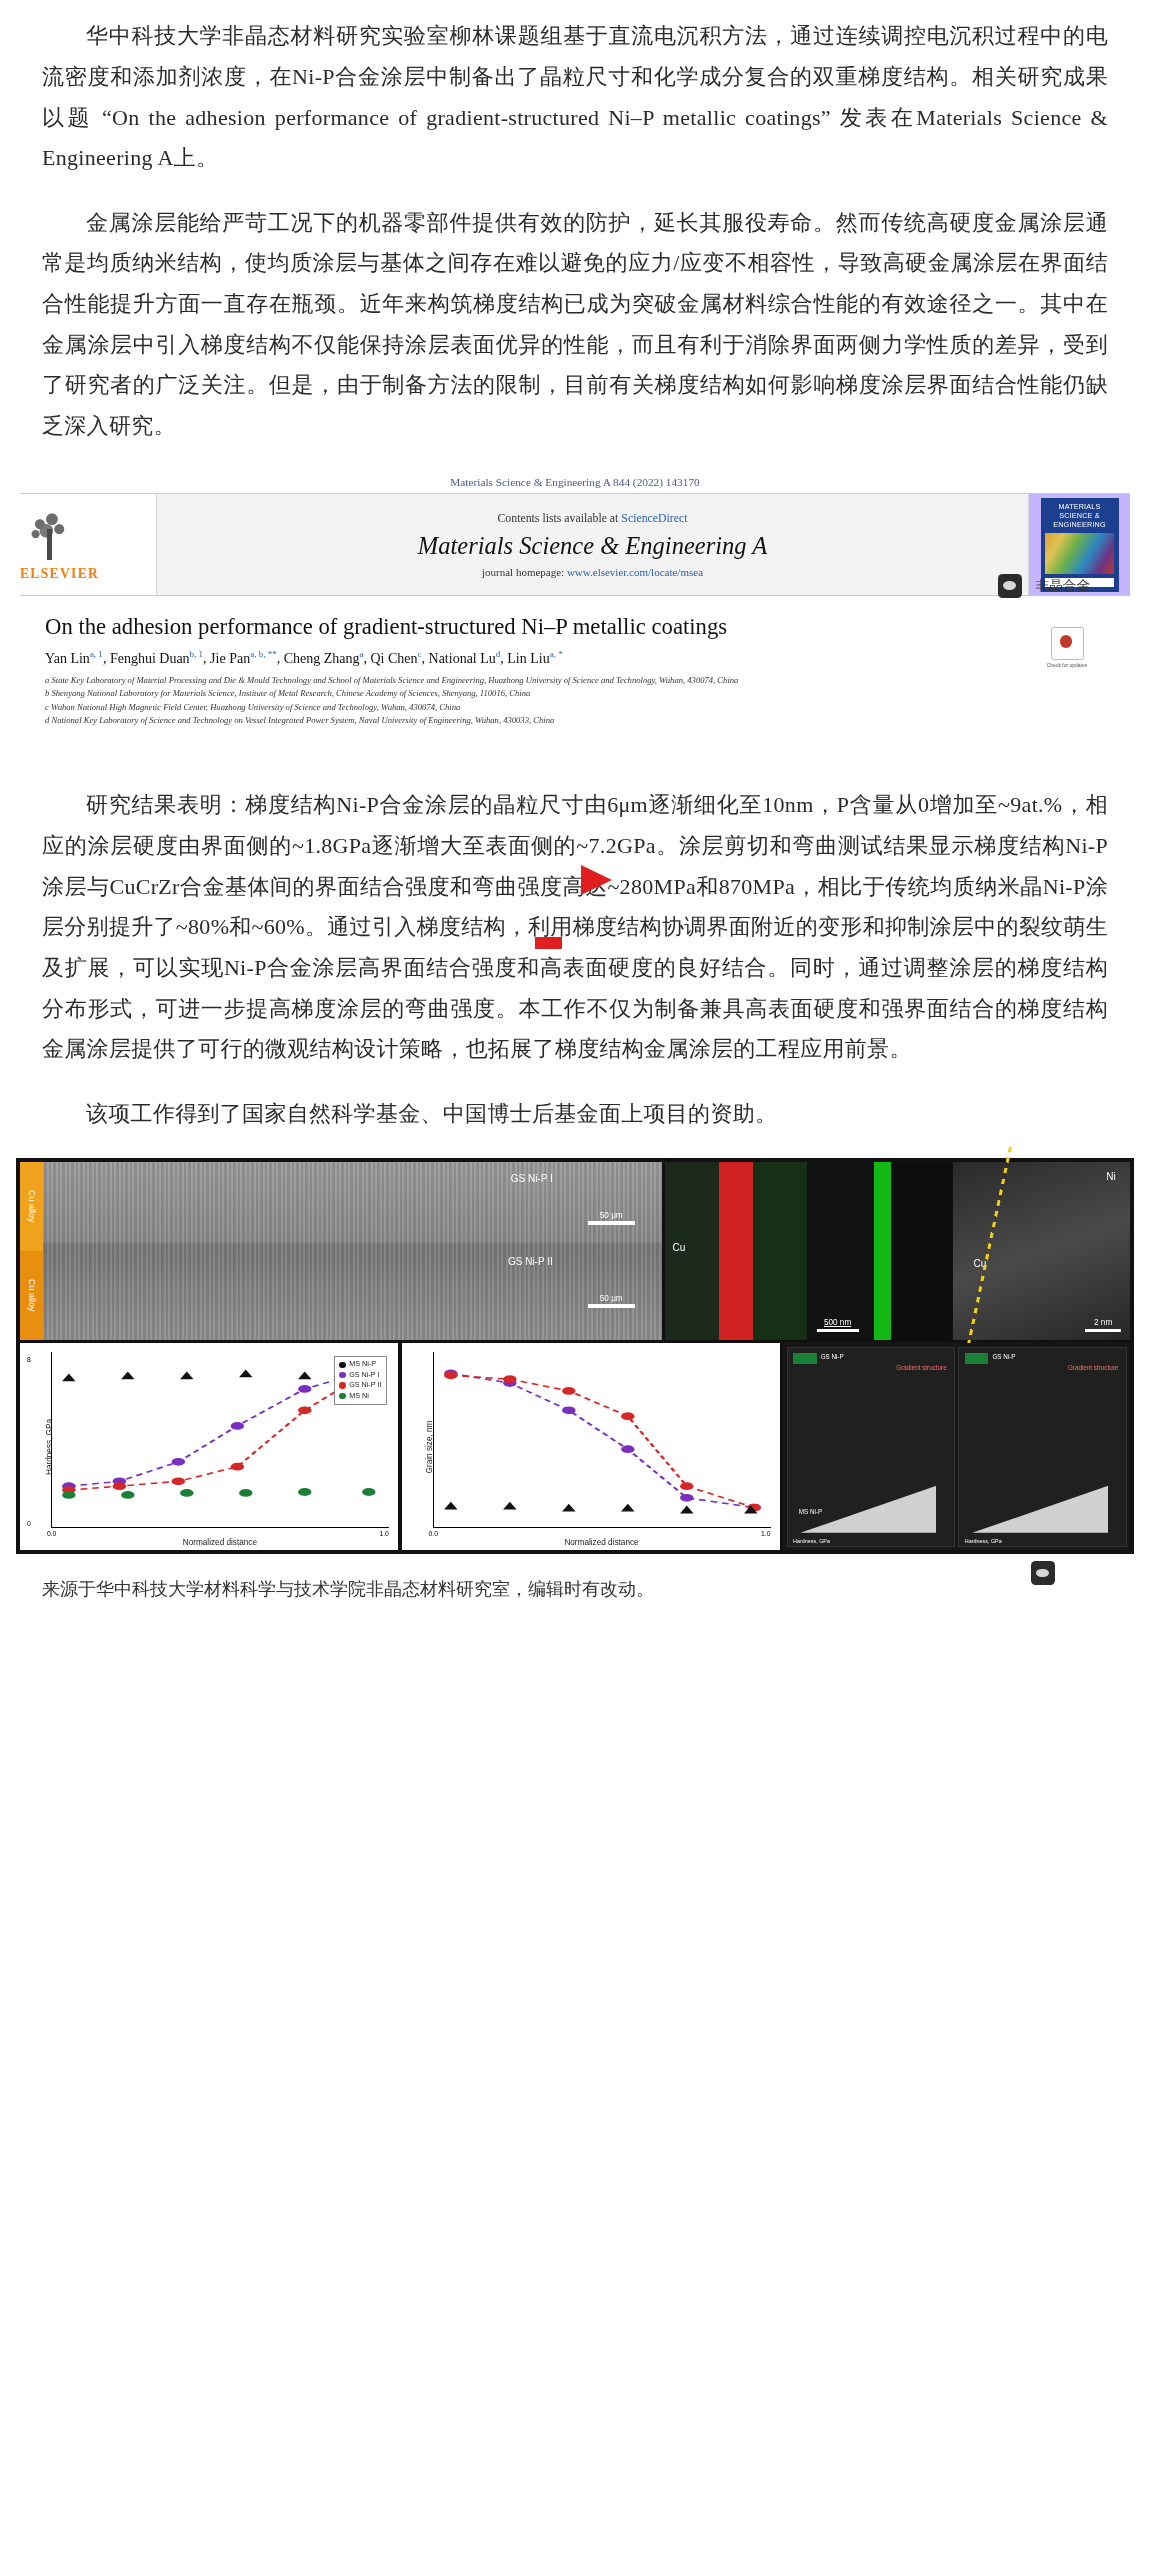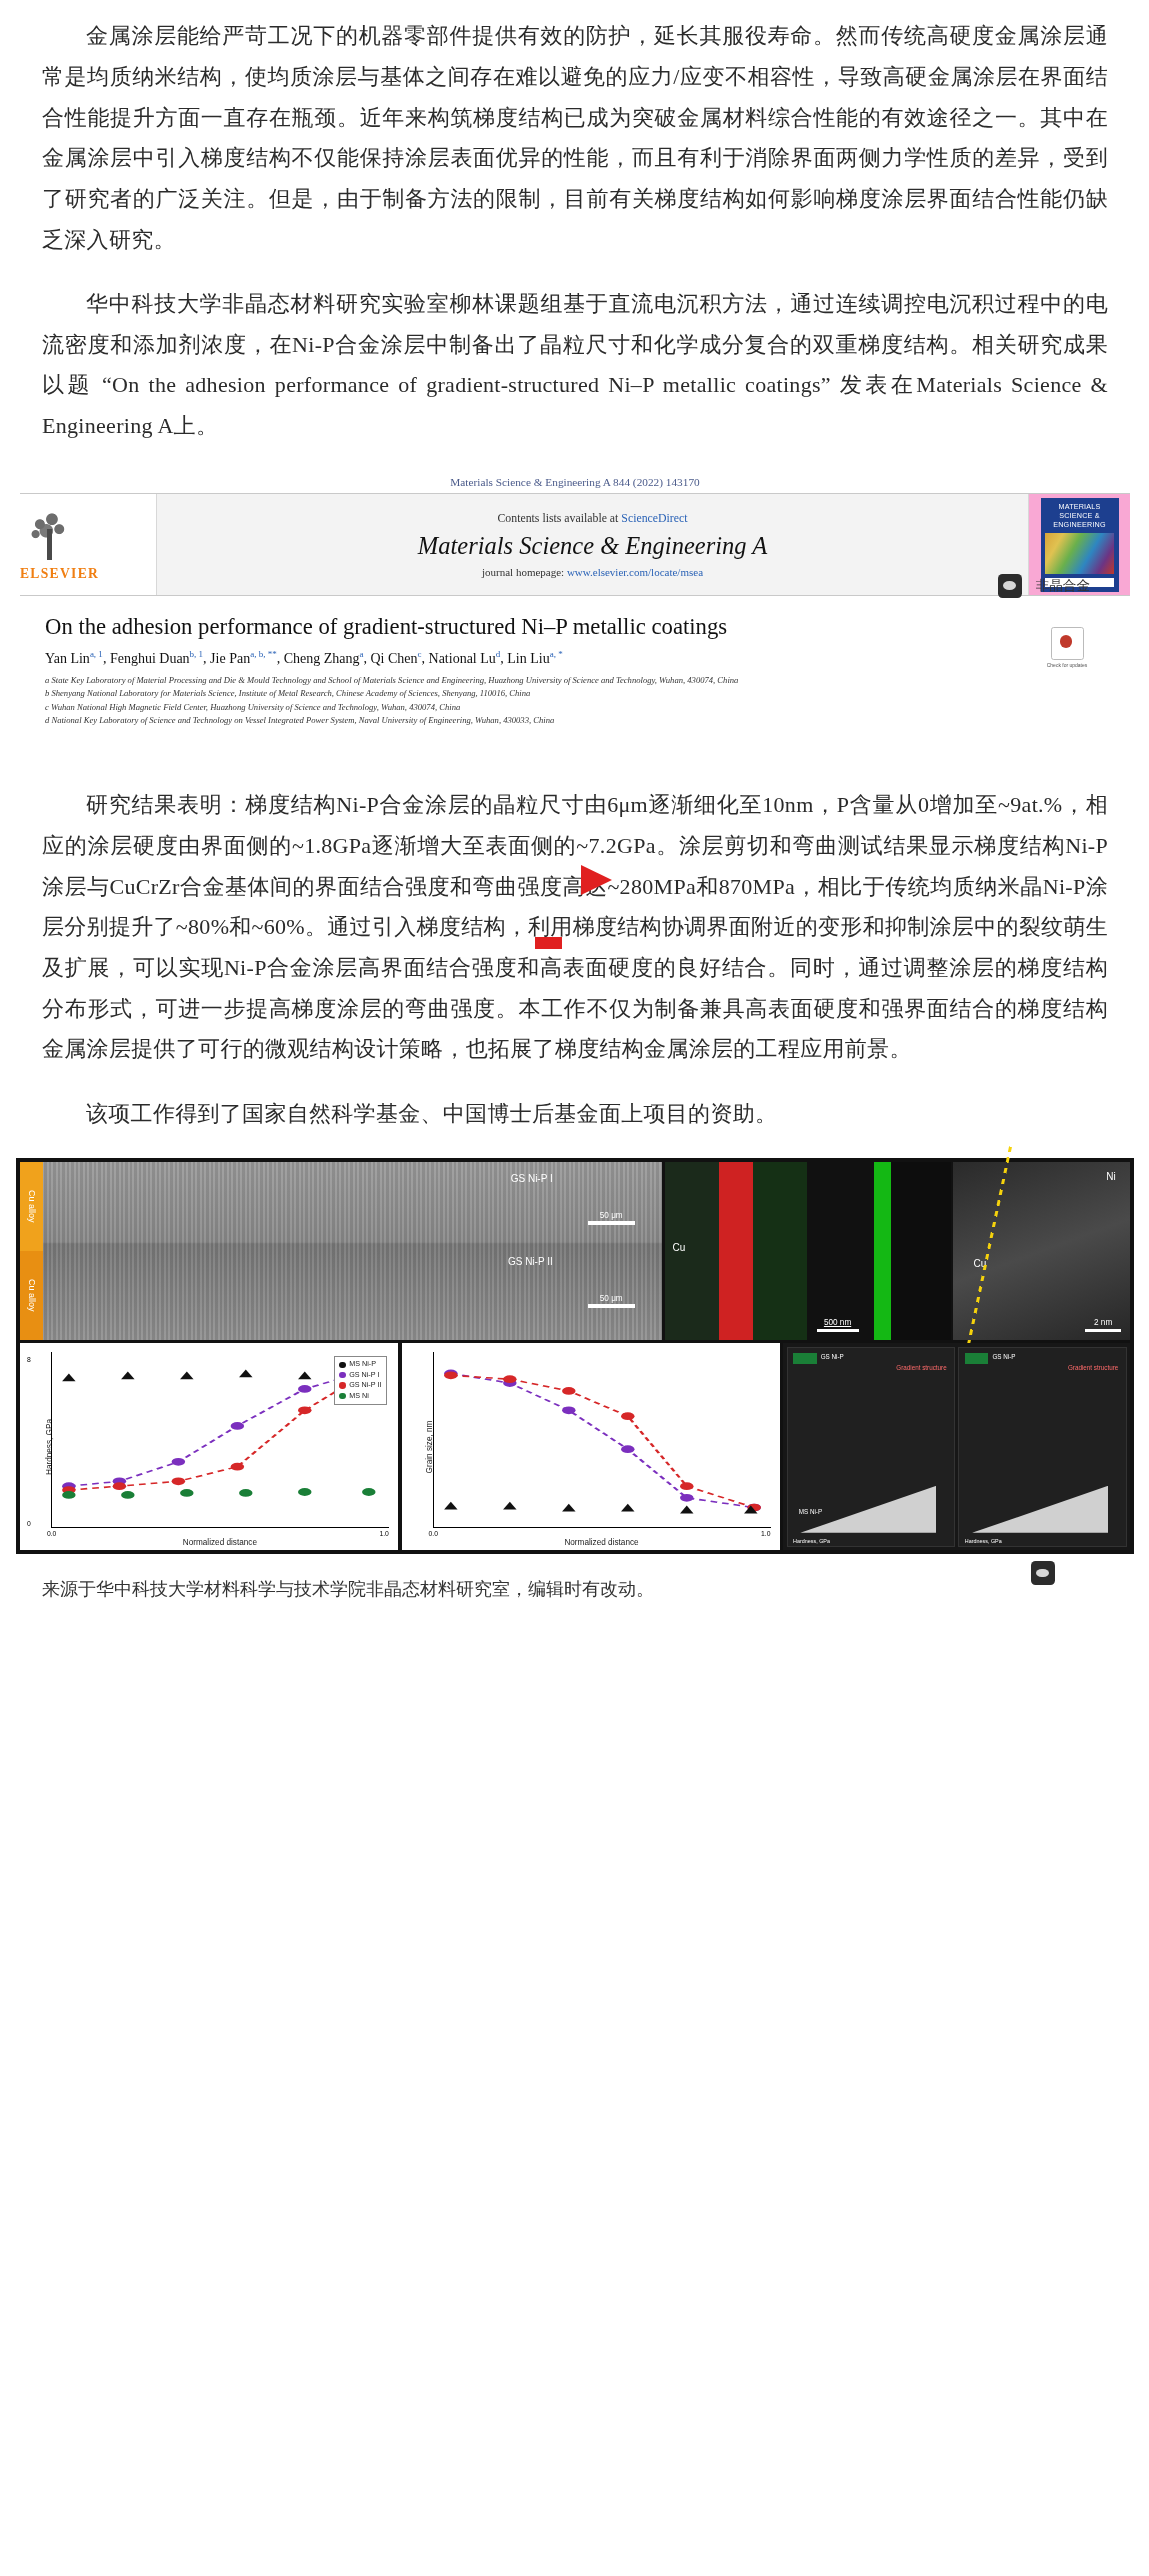--- a/index.html
+++ b/index.html
@@ -106,21 +106,21 @@
     font-family: "Liberation Serif", serif;
     font-style: italic;
   }
   .homepage-line {
     font-size: 11px;
     color: #333;
   }
   .homepage-line .url { color: #2a62b6; }
   .cover-thumb {
     width: 101px;
-    background: #f9a8d4;
+    background: #c4b5fd;
     border-left: 0.9px solid #d8d8d8;
     display: flex;
     align-items: center;
     justify-content: center;
   }
   .cover-inner {
     width: 78px; height: 94px;
     background: #1d3f8f;
     display: flex; flex-direction: column;
     align-items: center;
@@ -306,23 +306,23 @@
     color: #333;
     text-align: left;
   }
   .tick-small { font-size: 6.8px; font-family: "Liberation Sans", sans-serif; color: #000; position: absolute;}
 </style>
 </head>
 <body>
 
 <div class="page">
 
+  <p class="para">华中科技大学非晶态材料研究实验室柳林课题组基于直流电沉积方法，通过连续调控电沉积过程中的电流密度和添加剂浓度，在Ni-P合金涂层中制备出了晶粒尺寸和化学成分复合的双重梯度结构。相关研究成果以题 “On the adhesion performance of gradient-structured Ni–P metallic coatings” 发表在Materials Science &amp; Engineering A上。</p>
+
   <p class="para">金属涂层能给严苛工况下的机器零部件提供有效的防护，延长其服役寿命。然而传统高硬度金属涂层通常是均质纳米结构，使均质涂层与基体之间存在难以避免的应力/应变不相容性，导致高硬金属涂层在界面结合性能提升方面一直存在瓶颈。近年来构筑梯度结构已成为突破金属材料综合性能的有效途径之一。其中在金属涂层中引入梯度结构不仅能保持涂层表面优异的性能，而且有利于消除界面两侧力学性质的差异，受到了研究者的广泛关注。但是，由于制备方法的限制，目前有关梯度结构如何影响梯度涂层界面结合性能仍缺乏深入研究。</p>
-
-  <p class="para">华中科技大学非晶态材料研究实验室柳林课题组基于直流电沉积方法，通过连续调控电沉积过程中的电流密度和添加剂浓度，在Ni-P合金涂层中制备出了晶粒尺寸和化学成分复合的双重梯度结构。相关研究成果以题 “On the adhesion performance of gradient-structured Ni–P metallic coatings” 发表在Materials Science &amp; Engineering A上。</p>
 
   <div class="journal-fig">
     <div class="journal-topline">Materials Science &amp; Engineering A 844 (2022) 143170</div>
 
     <div class="journal-band">
       <div class="els-logo">
         <div class="els-tree">
           <div class="canopy"></div>
           <div class="trunk"></div>
         </div>

